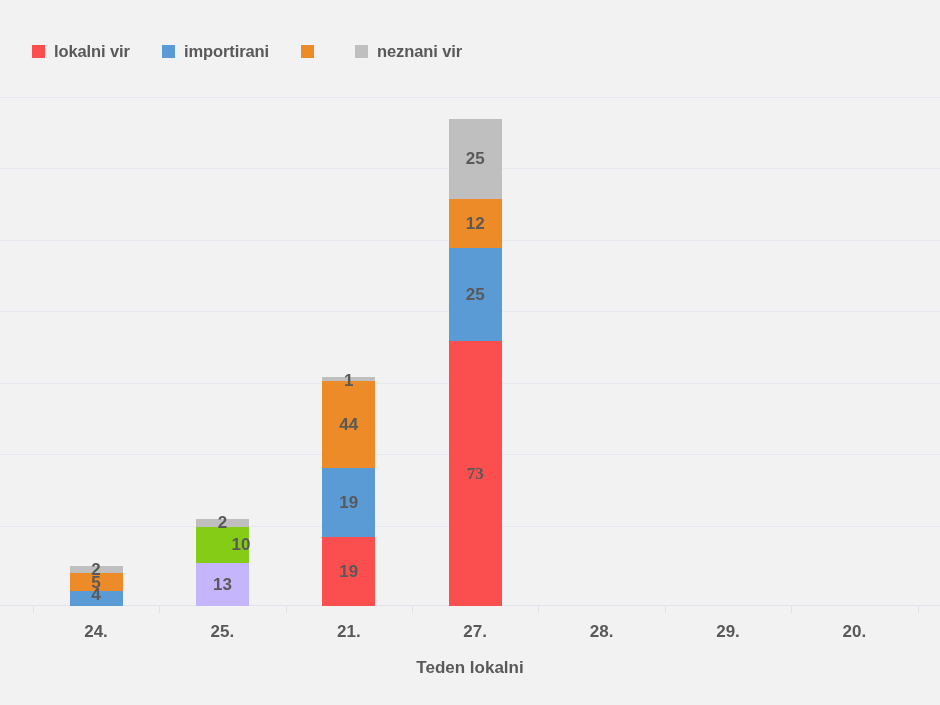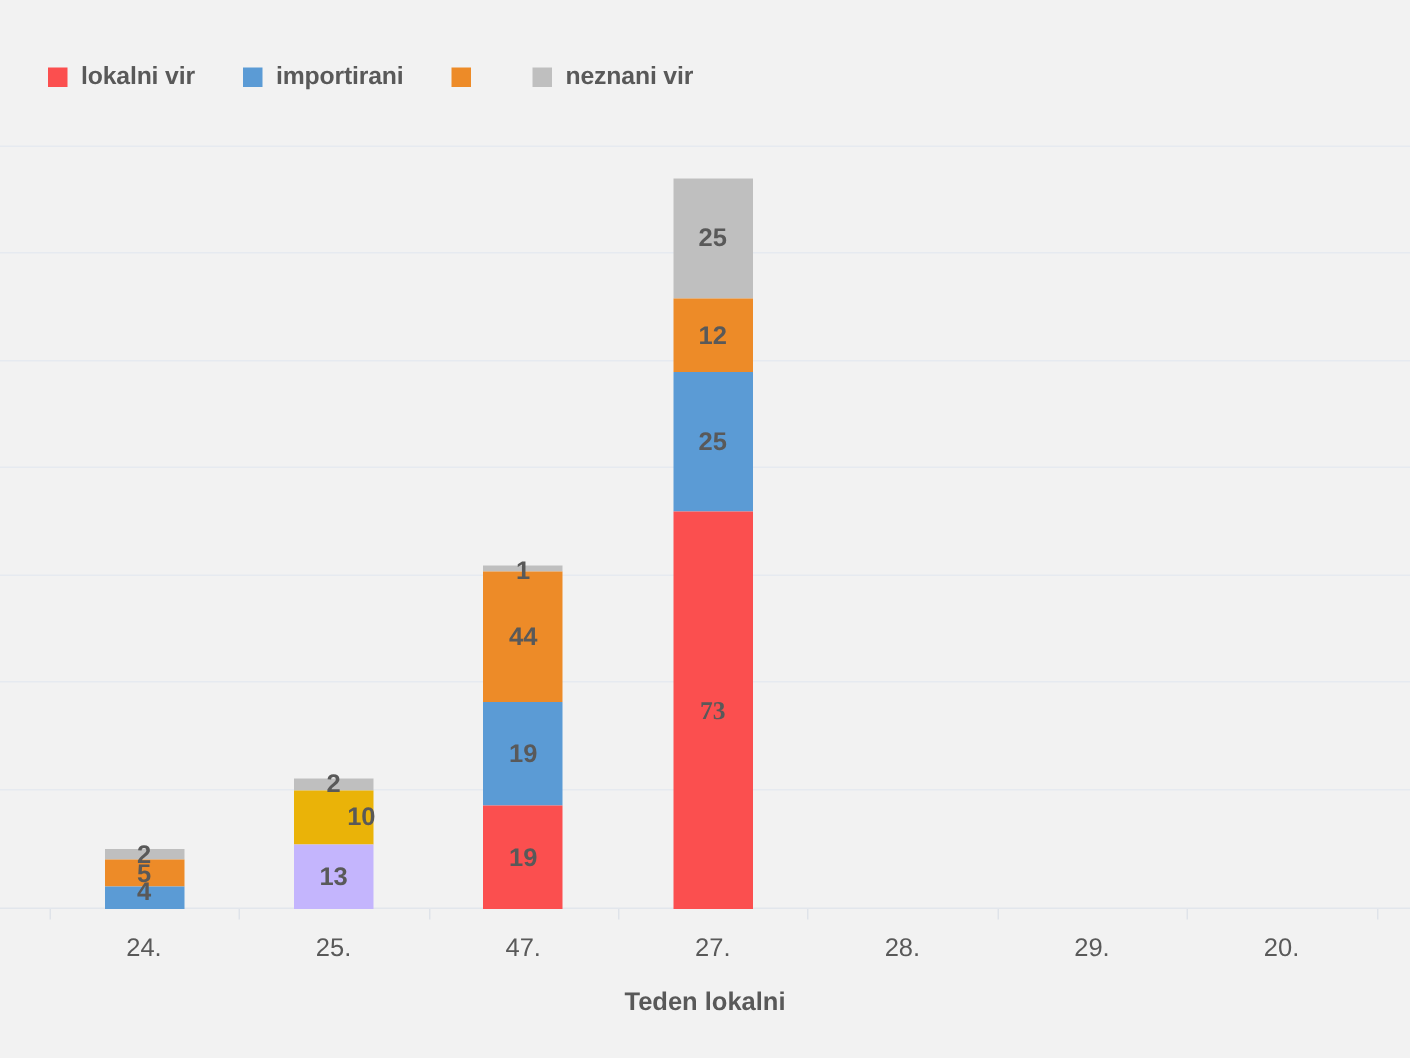--- a/index.html
+++ b/index.html
@@ -132,21 +132,21 @@
     width: 1px;
     height: 7px;
     background: #dfe3e9;
   }
   .xlabel {
     position: absolute;
     top: 16px;
     width: 80px;
     text-align: center;
     font-size: 17px;
-    font-weight: normal;
+    font-weight: bold;
     color: #595959;
   }
   .axis-title {
     position: absolute;
     left: 0;
     top: 658px;
     width: 940px;
     text-align: center;
     font-size: 17px;
     font-weight: bold;
@@ -198,21 +198,21 @@
             <span class="seg-label">5</span>
           </div>
           <div class="seg tiny" style="height: 14.5429px; background: rgb(91, 155, 213);">
             <span class="seg-label">4</span>
           </div>
         </div>
         <div class="bar" style="left: 195.9px;">
           <div class="seg tiny" style="height: 7.27143px; background: rgb(191, 191, 191);">
             <span class="seg-label">2</span>
           </div>
-          <div class="seg" style="height: 36.3571px; background: #eab308; padding-left: 37px;">
+          <div class="seg" style="height: 36.3571px; background: #84cc16; padding-left: 37px;">
             <span class="seg-label">10</span>
           </div>
           <div class="seg" style="height: 43px; background: #c4b5fd;">
             <span class="seg-label">13</span>
           </div>
         </div>
         <div class="bar" style="left: 322.3px;">
           <div class="seg tiny" style="height: 3.63571px; background: rgb(191, 191, 191);">
             <span class="seg-label">1</span>
           </div>
@@ -247,21 +247,21 @@
       <div class="tick" style="left: 33px;"></div>
       <div class="tick" style="left: 159px;"></div>
       <div class="tick" style="left: 286px;"></div>
       <div class="tick" style="left: 412px;"></div>
       <div class="tick" style="left: 538px;"></div>
       <div class="tick" style="left: 665px;"></div>
       <div class="tick" style="left: 791px;"></div>
       <div class="tick" style="left: 918px;"></div>
       <div class="xlabel" style="left: 56px;">24.</div>
       <div class="xlabel" style="left: 182.4px;">25.</div>
-      <div class="xlabel" style="left: 308.8px;">47.</div>
+      <div class="xlabel" style="left: 308.8px;">21.</div>
       <div class="xlabel" style="left: 435.2px;">27.</div>
       <div class="xlabel" style="left: 561.6px;">28.</div>
       <div class="xlabel" style="left: 688px;">29.</div>
       <div class="xlabel" style="left: 814.4px;">20.</div>
     </div>
 
   <div class="axis-title" style="text-align: center; padding-right: 520px;">
     <span class="axis-title-inner" style="margin-left: 0px;">Teden lokalni</span>
   </div>
 

